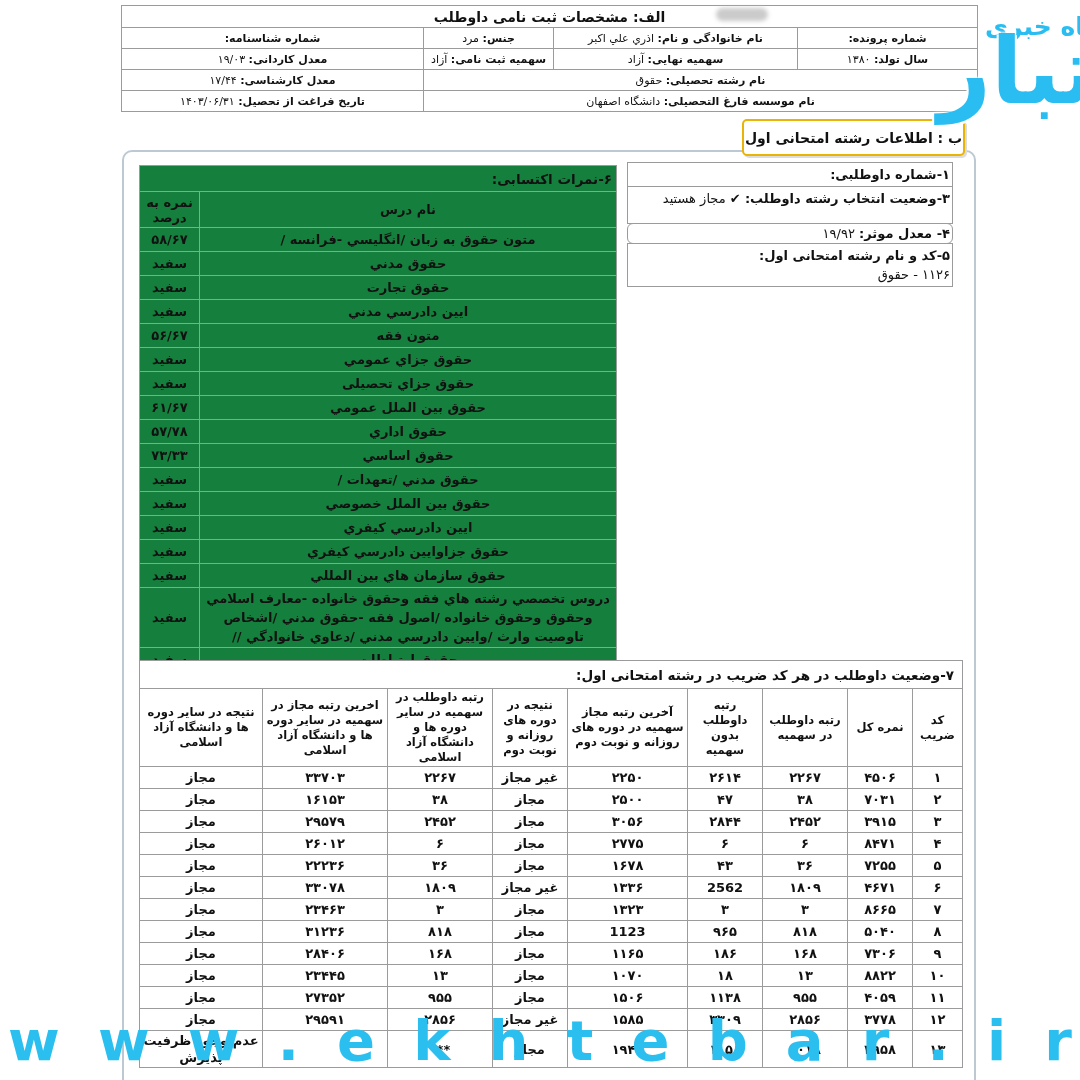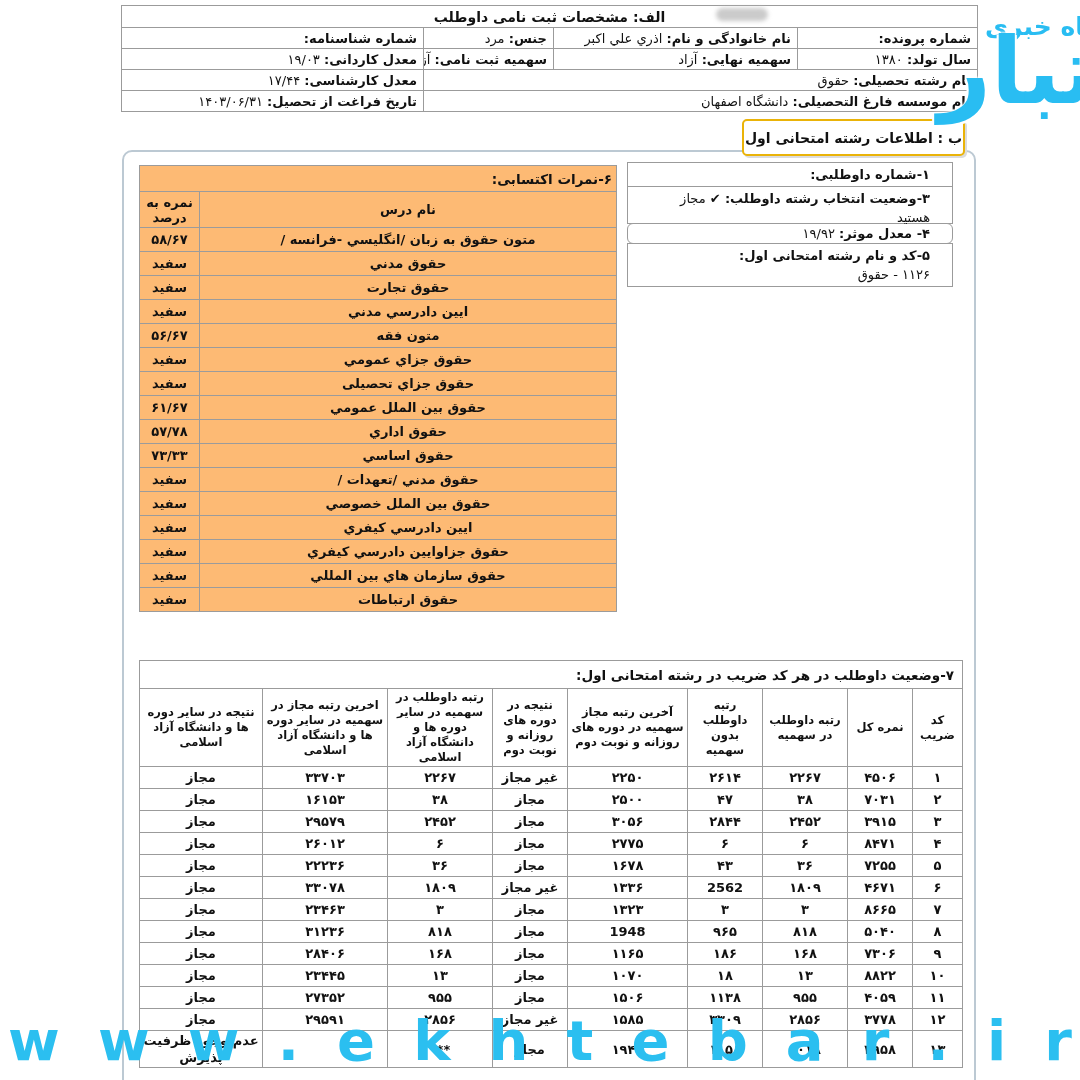--- a/index.html
+++ b/index.html
@@ -8,50 +8,50 @@
     position: relative; overflow: hidden; background:#fff; color:#111;
     font-family: "DejaVu Sans", "Liberation Sans", sans-serif;
   }
   .abs { position:absolute; }
 
   
   table { border-collapse: collapse; table-layout: fixed; }
   td { border: 1px solid #9b9b9b; overflow: hidden; }
   .sec-a { left:122px; top:5px; width:856px; direction:rtl; }
   .sec-a table { width:856px; }
-  .sec-a td { height:21px; padding:0 6px; font-size:13px; text-align:right; white-space:nowrap; }
+  .sec-a td { height:21px; padding:0 6px; font-size:11px; text-align:center; white-space:nowrap; }
   .sec-a td.title { height:22px; text-align:center; font-weight:bold; font-size:14px; }
   .lbl { font-weight:bold; }
   .val { font-weight:normal; }
   .redact { position:absolute; left:716px; top:8px; width:52px; height:13px;
             background:#cbcbcb; border-radius:7px; filter:blur(2px); }
 
   
   .sec-b-box { left:742px; top:119px; width:223px; height:37px; background:#fff;
     border:2px solid #eab308; border-radius:5px; box-shadow:2px 2px 0 #dcdcdc;
     display:flex; align-items:center; justify-content:center;
     font-weight:bold; font-size:14px; direction:rtl; z-index:6; }
 
   
   .container { left:122px; top:150px; width:854px; height:940px;
     border:2px solid #bcc9d3; border-radius:10px; z-index:1; }
 
   
   .info { left:627px; top:163px; width:326px; direction:rtl; z-index:3; font-size:13px; }
   .info .row { border:1px solid #9b9b9b; background:#fff; margin-top:-1px;
-    padding:2px 22px; text-align:right; line-height:19px; }
+    padding:2px 2px; text-align:right; line-height:19px; }
   .info .r1 { height:25px; font-weight:bold; }
   .info .r2 { height:99px; font-weight:normal; }
   .info .r3 { height:38px; }
   .info .r4 { height:21px; padding-top:0;border-radius:6px; }
   .info .r5 { height:44px; }
 
   
   .scores { left:140px; top:165px; width:477px; direction:rtl; z-index:3; }
-  .scores table { width:477px; background:#fdba74;margin-left:38px; }
+  .scores table { width:477px; background:#15803d;margin-left:38px; }
   .scores td { font-size:13px; font-weight:bold; text-align:center; padding:1px 4px; }
   .scores td.s-title { height:26px; text-align:right; font-size:13.5px; }
   .scores td.s-head { height:36px; }
   .scores td.c-course { height:24px; line-height:19px; }
   .scores td.c-score { }
 
   
   .t7 { left:140px; top:660px; width:823px; direction:rtl; z-index:3; }
   .t7 table { width:823px; background:#fff;margin-left:32px; }
   .t7 td { text-align:center; font-weight:bold; padding:1px 2px; }
@@ -208,20 +208,24 @@
         <tr>
           <td class="c-course">حقوق جزاوایین دادرسي کیفري</td>
           <td class="c-score">سفید</td>
         </tr>
 
         <tr>
           <td class="c-course">حقوق سازمان هاي بین المللي</td>
           <td class="c-score">سفید</td>
         </tr>
 
+        <tr>
+          <td class="c-course">دروس تخصصي رشته هاي فقه وحقوق خانواده -معارف اسلامي وحقوق وحقوق خانواده /اصول فقه -حقوق مدني /اشخاص تاوصیت وارث /وایین دادرسي مدني /دعاوي خانوادگي //</td>
+          <td class="c-score">سفید</td>
+        </tr>
 
         <tr>
           <td class="c-course">حقوق ارتباطات</td>
           <td class="c-score">سفید</td>
         </tr>
       </tbody>
   </table>
 </div>
 
 <div class="abs t7">
@@ -337,21 +341,21 @@
           <td class="t7-cell">۳</td>
           <td class="t7-cell">۲۳۴۶۳</td>
           <td class="t7-cell">مجاز</td>
         </tr>
 
         <tr>
           <td class="t7-cell">۸</td>
           <td class="t7-cell">۵۰۴۰</td>
           <td class="t7-cell">۸۱۸</td>
           <td class="t7-cell">۹۶۵</td>
-          <td class="t7-cell">1948</td>
+          <td class="t7-cell">1123</td>
           <td class="t7-cell">مجاز</td>
           <td class="t7-cell">۸۱۸</td>
           <td class="t7-cell">۳۱۲۳۶</td>
           <td class="t7-cell">مجاز</td>
         </tr>
 
         <tr>
           <td class="t7-cell">۹</td>
           <td class="t7-cell">۷۳۰۶</td>
           <td class="t7-cell">۱۶۸</td>

